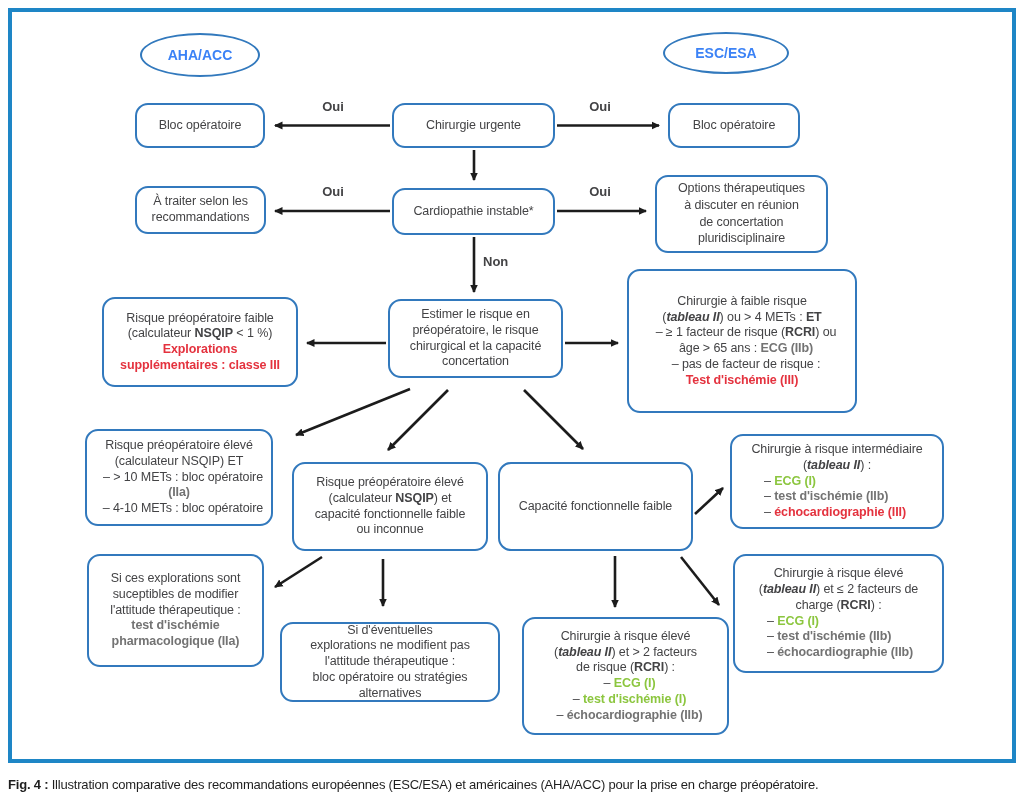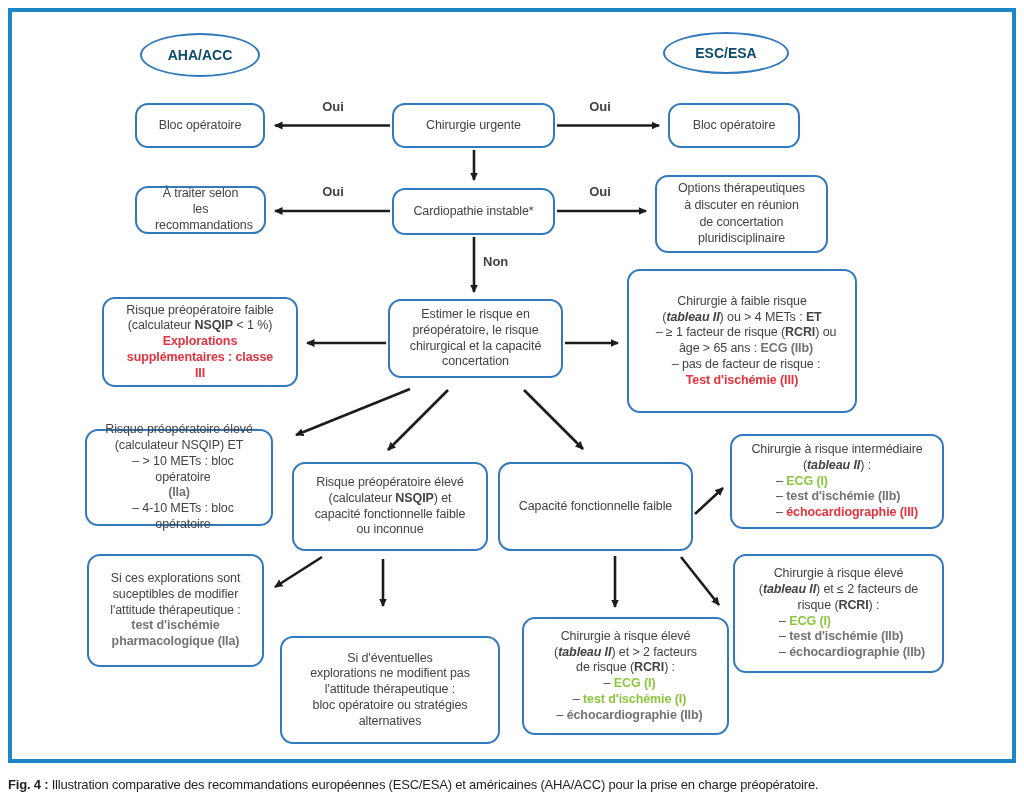--- a/index.html
+++ b/index.html
@@ -9,28 +9,28 @@
   }
   .frame{
     position:absolute;left:8px;top:8px;width:1008px;height:755px;
     border:4px solid #1e86c6;box-sizing:border-box;background:#fff;
   }
   svg.arrows{position:absolute;left:0;top:0;width:1024px;height:802px;pointer-events:none;}
   .node{
     position:absolute;box-sizing:border-box;background:#fff;
     border:2.5px solid #3279bd;border-radius:13px;
     display:flex;flex-direction:column;justify-content:center;
-    padding:4px 18px;font-size:12.5px;line-height:1.26;color:#434345;
+    padding:4px 6px;font-size:12.5px;line-height:1.26;color:#434345;
     letter-spacing:-0.1px;z-index:2;
   }
   .oval{
     position:absolute;box-sizing:border-box;background:#fff;
     border:2.5px solid #3279bd;border-radius:50%;
     display:flex;align-items:center;justify-content:center;
-    font-weight:700;font-size:14px;color:#0c4a6e;z-index:2;
+    font-weight:700;font-size:14px;color:#3b82f6;z-index:2;
   }
   .edge-label{
     position:absolute;font-size:13px;font-weight:700;color:#434345;
     width:40px;text-align:center;z-index:3;
   }
   .edge-label.left{text-align:left;}
   .line{width:100%;}
   .align-c{text-align:center;}
   .align-l{text-align:center;padding-left:4px;}
   .align-l2{text-align:left;padding-left:26px;}
@@ -155,39 +155,39 @@
     <div class="line align-l2"><span>– </span><span class="seg-rb">échocardiographie (III)</span></div>
   </div>
 
 <div class="node" style="left:87px;top:554px;width:177px;height:113px;">
     <div class="line align-c"><span>Si ces explorations sont</span></div>
     <div class="line align-c"><span>suceptibles de modifier</span></div>
     <div class="line align-c"><span>l'attitude thérapeutique :</span></div>
     <div class="line align-c"><span class="seg-bb">test d'ischémie</span></div>
     <div class="line align-c"><span class="seg-bb">pharmacologique (IIa)</span></div>
   </div>
-<div class="node" style="left:280px;top:636px;width:220px;height:108px;">
+<div class="node" style="left:280px;top:622px;width:220px;height:80px;">
     <div class="line align-c"><span>Si d'éventuelles</span></div>
     <div class="line align-c"><span>explorations ne modifient pas</span></div>
     <div class="line align-c"><span>l'attitude thérapeutique :</span></div>
     <div class="line align-c"><span>bloc opératoire ou stratégies</span></div>
     <div class="line align-c"><span>alternatives</span></div>
   </div>
 <div class="node" style="left:522px;top:617px;width:207px;height:118px;">
     <div class="line align-c"><span>Chirurgie à risque élevé</span></div>
     <div class="line align-c"><span>(</span><span class="seg-bi">tableau II</span><span>) et &gt; 2 facteurs</span></div>
     <div class="line align-c"><span>de risque (</span><span class="seg-b">RCRI</span><span>) :</span></div>
     <div class="line align-l"><span>– </span><span class="seg-gb">ECG (I)</span></div>
     <div class="line align-l"><span>– </span><span class="seg-gb">test d'ischémie (I)</span></div>
     <div class="line align-l"><span>– </span><span class="seg-bb">échocardiographie (IIb)</span></div>
   </div>
 <div class="node" style="left:733px;top:554px;width:211px;height:119px;">
     <div class="line align-c"><span>Chirurgie à risque élevé</span></div>
     <div class="line align-c"><span>(</span><span class="seg-bi">tableau II</span><span>) et ≤ 2 facteurs de</span></div>
-    <div class="line align-c"><span>risque (</span><span class="seg-b">RCRI</span><span>) :</span></div>
+    <div class="line align-c"><span>charge (</span><span class="seg-b">RCRI</span><span>) :</span></div>
     <div class="line align-l2"><span>– </span><span class="seg-gb">ECG (I)</span></div>
     <div class="line align-l2"><span>– </span><span class="seg-bb">test d'ischémie (IIb)</span></div>
     <div class="line align-l2"><span>– </span><span class="seg-bb">échocardiographie (IIb)</span></div>
   </div>
 
 <div class="caption">
   <span class="prefix">Fig. 4 :</span><span> Illustration comparative des recommandations européennes (ESC/ESA) et américaines (AHA/ACC) pour la prise en charge préopératoire.</span>
 </div>
 
 </body></html>

